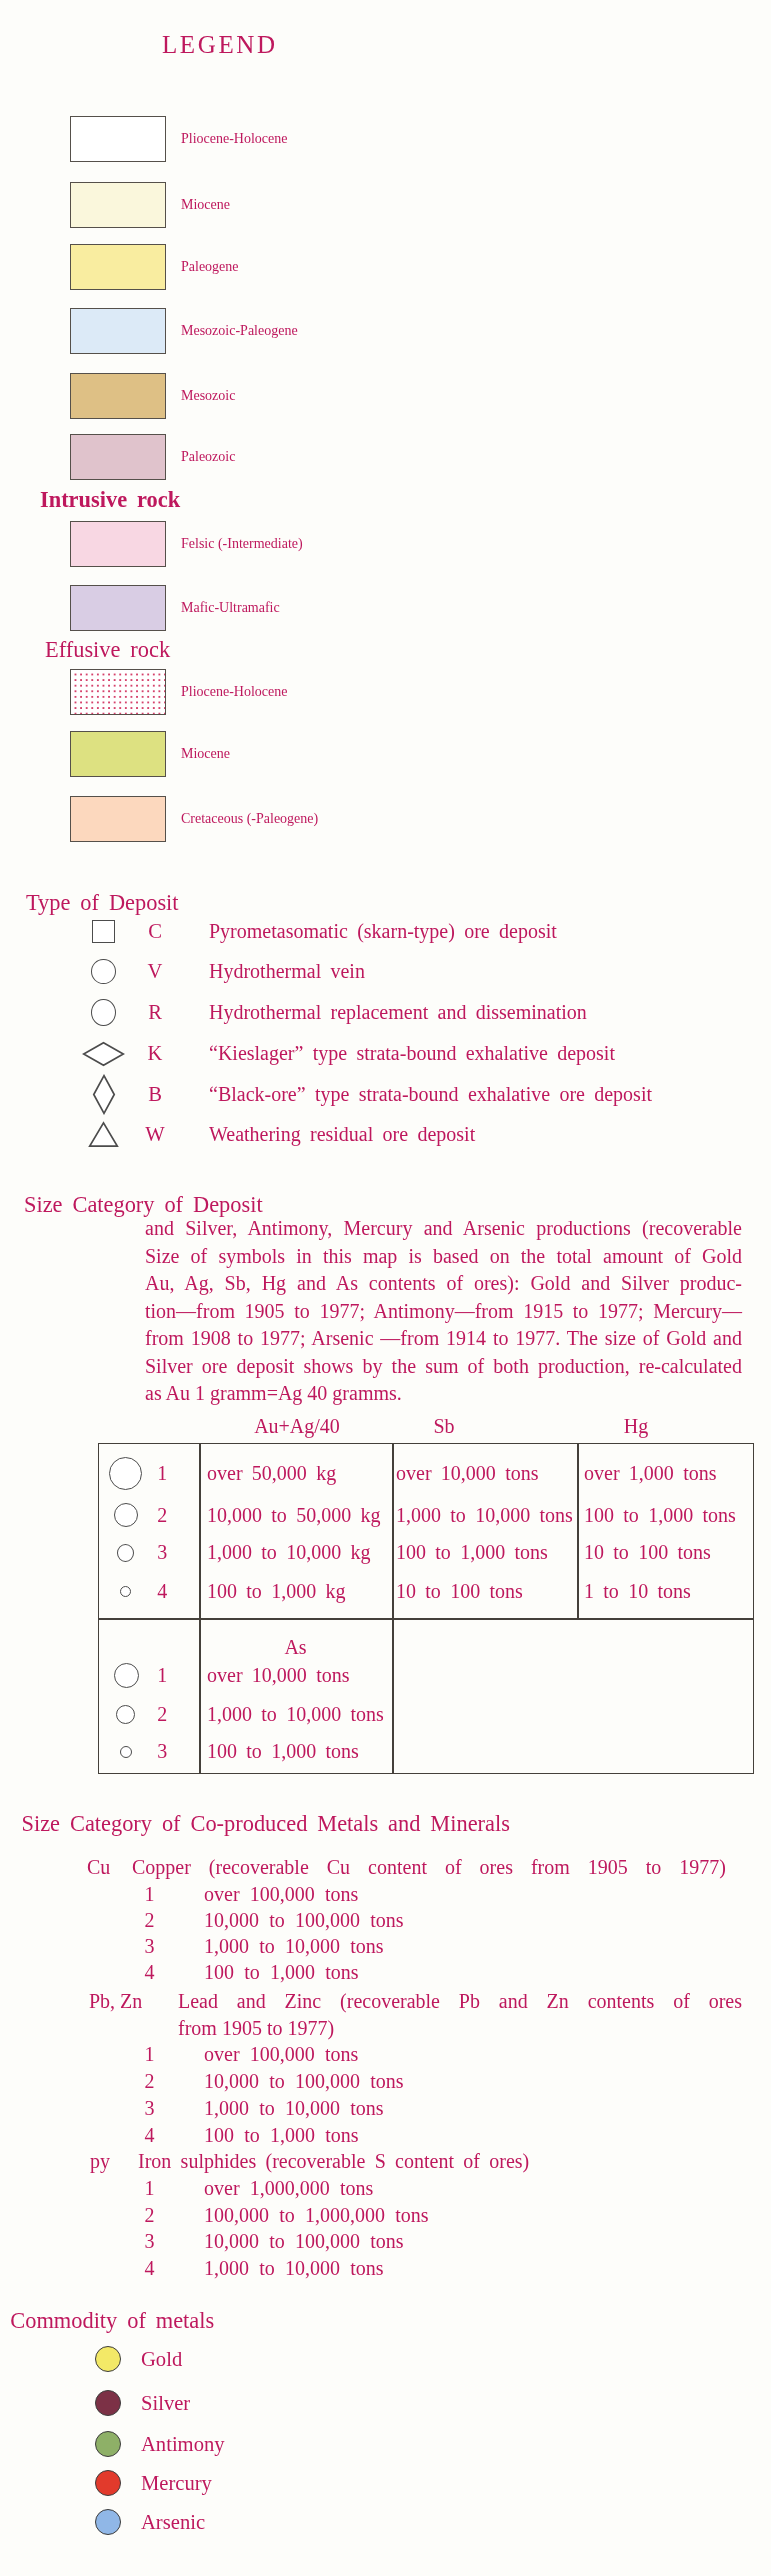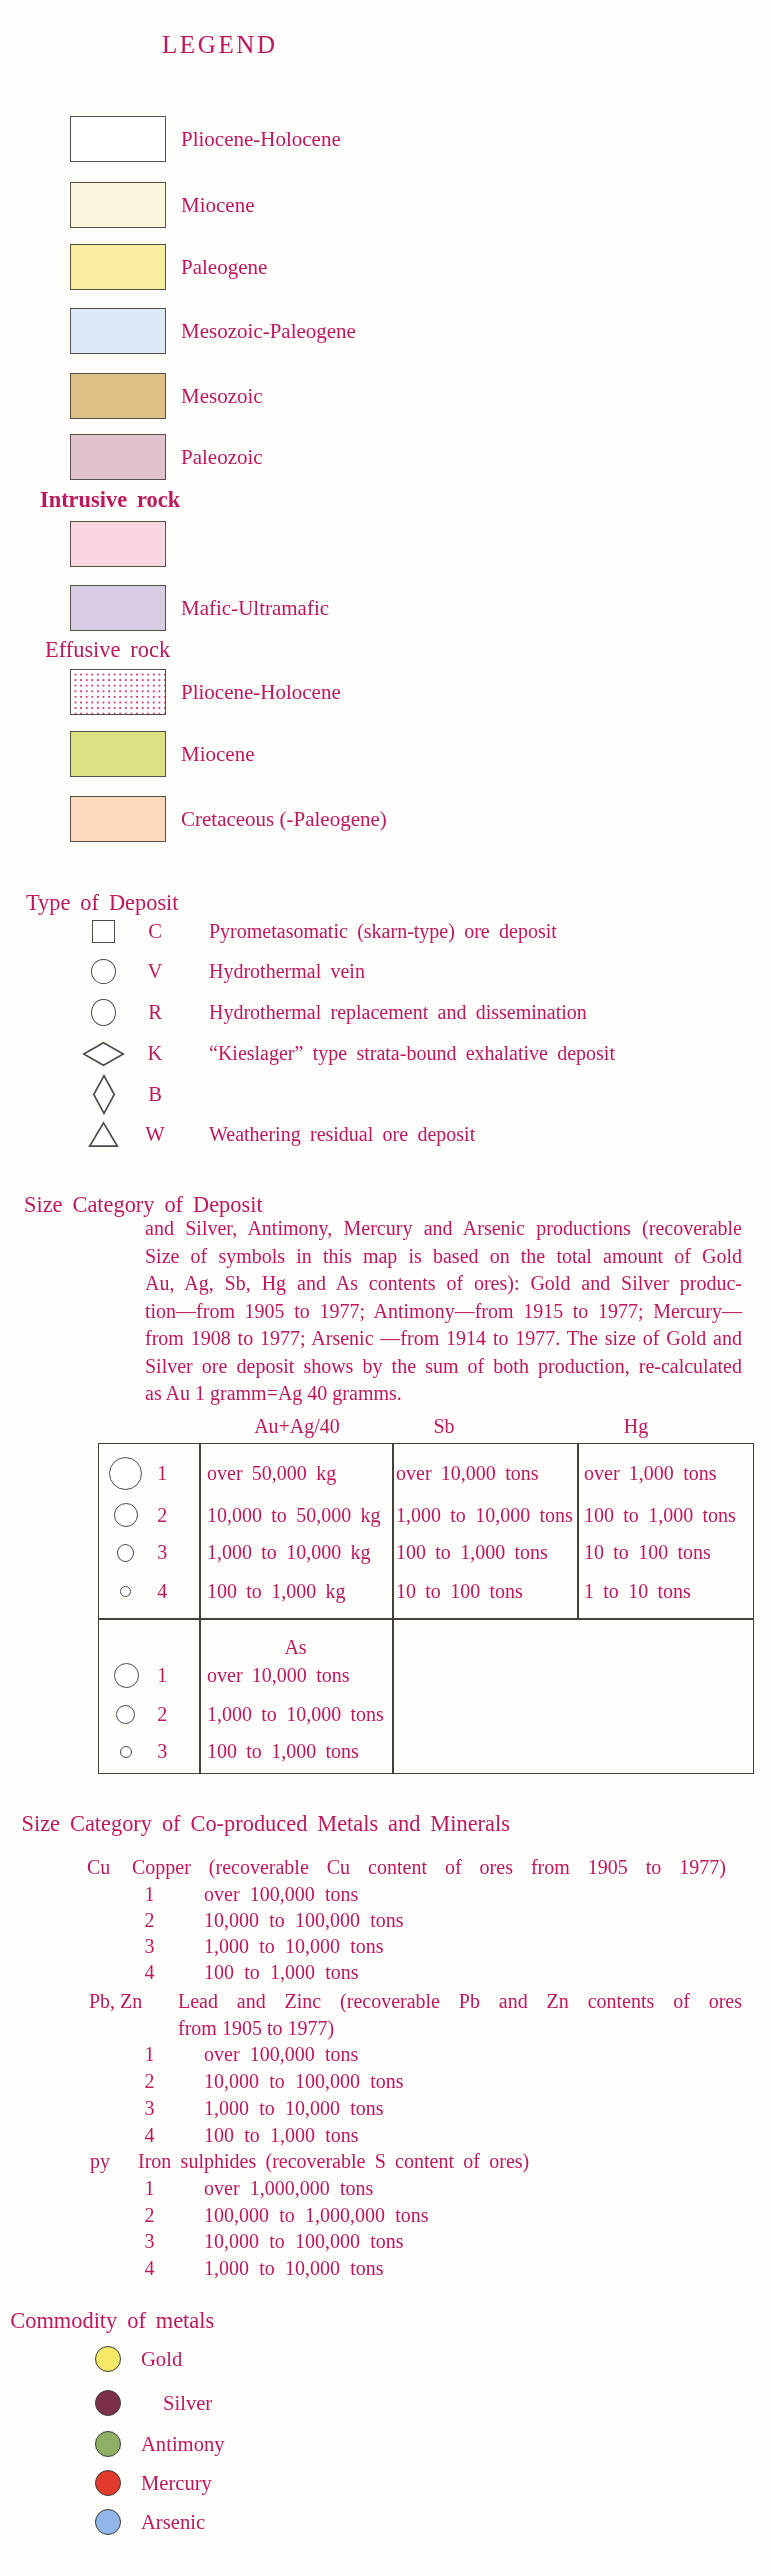--- a/index.html
+++ b/index.html
@@ -10,21 +10,21 @@
     overflow:hidden;
     padding-left:47px;
   }
   .abs{position:absolute;}
   .h1{font-size:25px;letter-spacing:2.6px;word-spacing:3.4px;}
   .h2{font-size:22.4px;word-spacing:4.3px;}
   
   .srow{position:absolute;left:0;width:100%;height:46px;}
   .swatch{position:absolute;left:70px;top:0;width:96px;height:46px;
     border:1.7px solid #55504a;box-sizing:border-box;background:#fff;}
-  .slabel{position:absolute;left:181px;top:0;line-height:46px;font-size:21px;white-space:nowrap;}
+  .slabel{position:absolute;left:181px;top:0;line-height:46px;font-size:14px;white-space:nowrap;}
   
   .drow{position:absolute;left:0;width:100%;height:41px;}
   .dsym{position:absolute;left:81px;top:0;width:45px;height:41px;
     display:flex;align-items:center;justify-content:center;}
   .dcode{position:absolute;left:143px;top:0;width:24px;text-align:center;line-height:41px;font-size:20.6px;}
   .ddesc{position:absolute;left:209px;top:0;line-height:41px;font-size:20px;word-spacing:4.3px;white-space:nowrap;}
   .shape-square{width:21.5px;height:21.5px;border:1.7px solid #4c4c4c;background:#fff;}
   .shape-circle{width:22.4px;height:23px;border:1.7px solid #4c4c4c;border-radius:50%;background:#fff;}
   
   .para{position:absolute;left:145px;top:1215px;width:597px;font-size:20px;}
@@ -78,20 +78,21 @@
     <div class="slabel">Mesozoic</div>
   </div>
   <div class="srow" style="top:434px;">
     <div class="swatch" style="background-color: rgb(224, 195, 204);"></div>
     <div class="slabel">Paleozoic</div>
   </div>
 
   <div class="abs h2" style="left:40px;top:487px;font-weight:bold;">Intrusive rock</div>
   <div class="srow" style="top:521px;">
     <div class="swatch" style="background-color: rgb(248, 215, 227);"></div>
+    <div class="slabel">Felsic (-Intermediate)</div>
   </div>
   <div class="srow" style="top:585px;">
     <div class="swatch" style="background-color: rgb(217, 205, 228);"></div>
     <div class="slabel">Mafic-Ultramafic</div>
   </div>
 
   <div class="abs h2" style="left:45px;top:637px;">Effusive rock</div>
   <div class="srow" style="top:669px;">
     <div class="swatch" style="background-color: rgb(255, 255, 255); background-image: radial-gradient(circle, rgb(214, 66, 108) 1.2px, transparent 1.4px); background-size: 5.6px 5.6px; background-position: 1.7px 1.7px;"></div>
     <div class="slabel">Pliocene-Holocene</div>
@@ -137,20 +138,21 @@
     <div class="dcode">K</div>
     <div class="ddesc">“Kieslager” type strata-bound exhalative deposit</div>
   </div>
   <div class="drow" style="top:1074px;">
     <div class="dsym">
       <svg class="sym" width="24" height="41" viewBox="0 0 28 48">
           <polygon points="14,2 26,24 14,46 2,24" fill="#ffffff" stroke="#4c4c4c" stroke-width="2"></polygon>
         </svg>
     </div>
     <div class="dcode">B</div>
+    <div class="ddesc">“Black-ore” type strata-bound exhalative ore deposit</div>
   </div>
   <div class="drow" style="top:1114px;">
     <div class="dsym">
       <svg class="sym" width="31" height="27" viewBox="0 0 36 31">
           <polygon points="18,2 34,29 2,29" fill="#ffffff" stroke="#4c4c4c" stroke-width="2"></polygon>
         </svg>
     </div>
     <div class="dcode">W</div>
     <div class="ddesc">Weathering residual ore deposit</div>
   </div>
@@ -251,21 +253,21 @@
   <div class="lval" style="top:2228px;">10,000 to 100,000 tons</div>
   <div class="lnum" style="left:140px;top:2255px;">4</div>
   <div class="lval" style="top:2255px;">1,000 to 10,000 tons</div>
 
   <div class="abs h2" style="left:10.3px;top:2308px;">Commodity of metals</div>
 
   <div class="crow" style="top:2346px;">
     <div class="ccirc" style="background-color: rgb(243, 233, 103);"></div>
     <div class="clabel">Gold</div>
   </div>
-  <div class="crow" style="top:2390px;gap:22px;">
+  <div class="crow" style="top:2390px;">
     <div class="ccirc" style="background-color: rgb(124, 49, 70);"></div>
     <div class="clabel">Silver</div>
   </div>
   <div class="crow" style="top:2431px;">
     <div class="ccirc" style="background-color: rgb(142, 176, 103);"></div>
     <div class="clabel">Antimony</div>
   </div>
   <div class="crow" style="top:2470px;">
     <div class="ccirc" style="background-color: rgb(226, 58, 44);"></div>
     <div class="clabel">Mercury</div>

